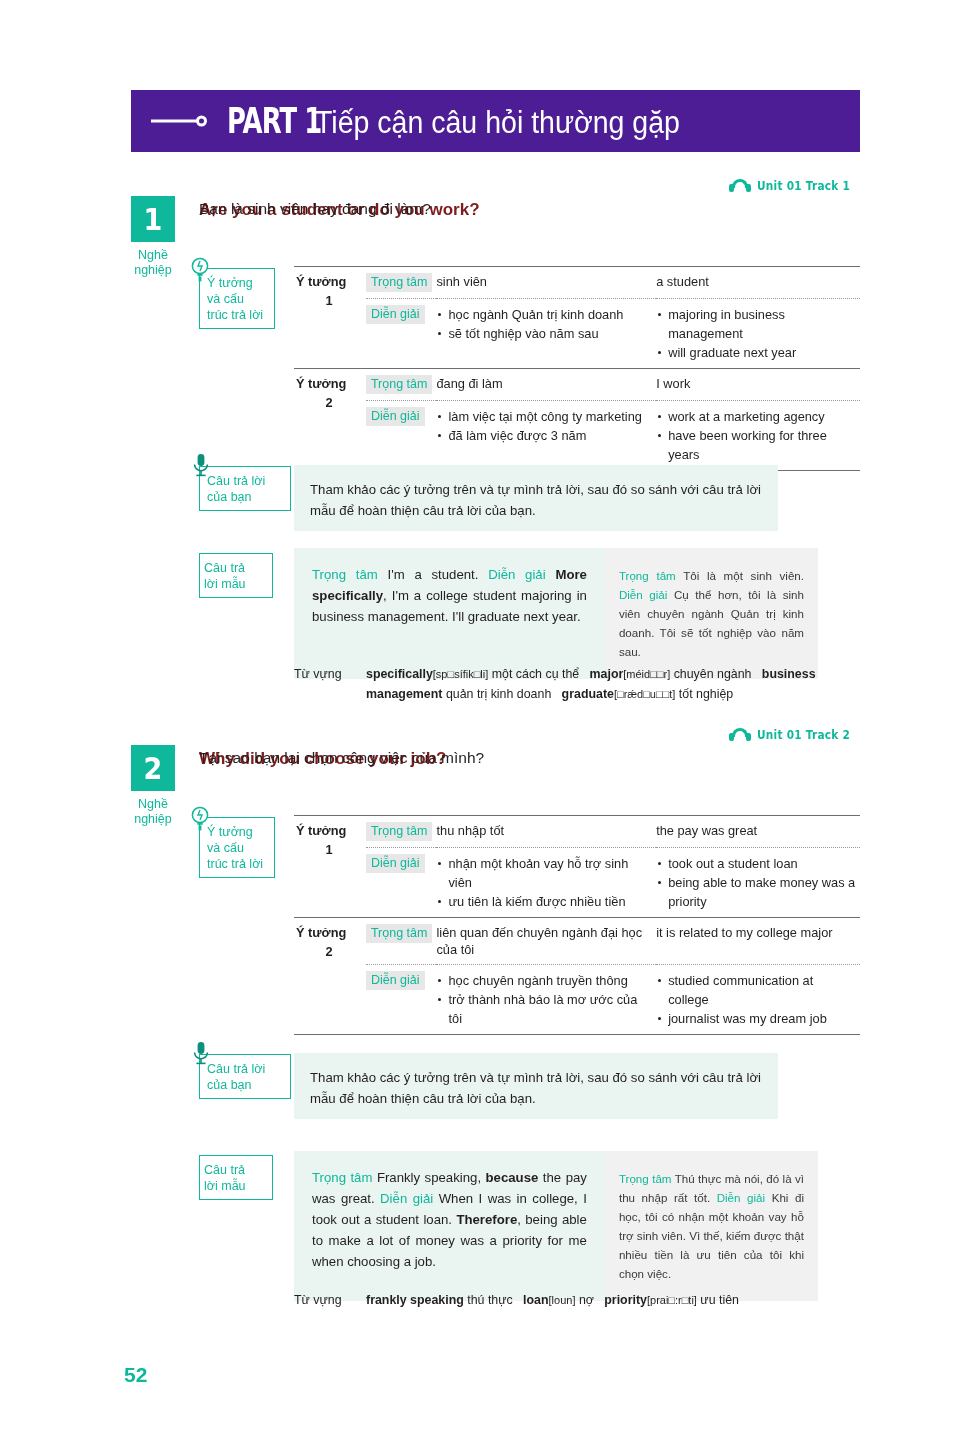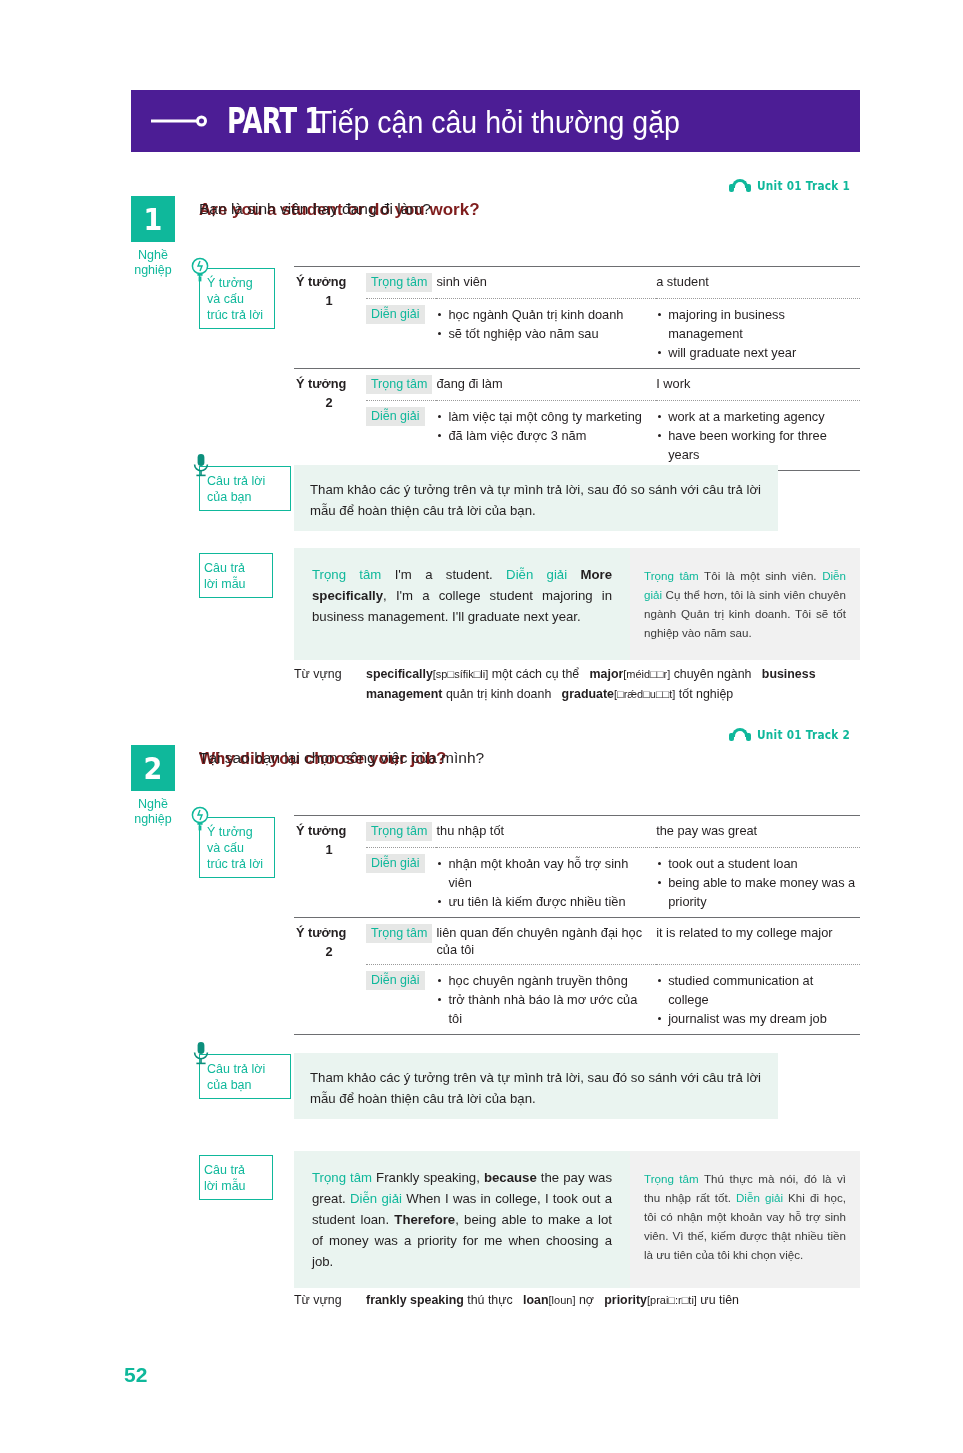--- a/index.html
+++ b/index.html
@@ -76,21 +76,21 @@
   ul.blist{margin:0;padding:0;list-style:none;}
   ul.blist li{position:relative;padding-left:12px;line-height:19px;}
   ul.blist li:before{content:"";position:absolute;left:2px;top:8px;width:3px;height:3px;
     background:#231f20;border-radius:50%;}
 
   
   .ansbox{position:absolute;left:163px;width:484px;background:#eaf4f0;
     font-size:13.2px;line-height:21px;color:#231f20;padding:14px 16px;box-sizing:border-box;}
 
   
-  .sample-wrap{position:absolute;left:163px;width:566px;display:flex;}
+  .sample-wrap{position:absolute;left:163px;width:524px;display:flex;}
   .sample-en{width:336px;background:#eaf4f0;padding:16px 18px;box-sizing:border-box;
     font-size:13.2px;line-height:21px;text-align:justify;}
   .sample-vn{width:230px;background:#f1f1f1;padding:18px 14px;box-sizing:border-box;
     font-size:11.6px;line-height:19px;color:#3a3a3a;text-align:justify;}
   .tt{color:#0fb89b;}
   b{font-weight:bold;}
 
   
   .vocab{position:absolute;left:163px;width:566px;display:flex;font-size:12.4px;
     line-height:20px;color:#231f20;}

